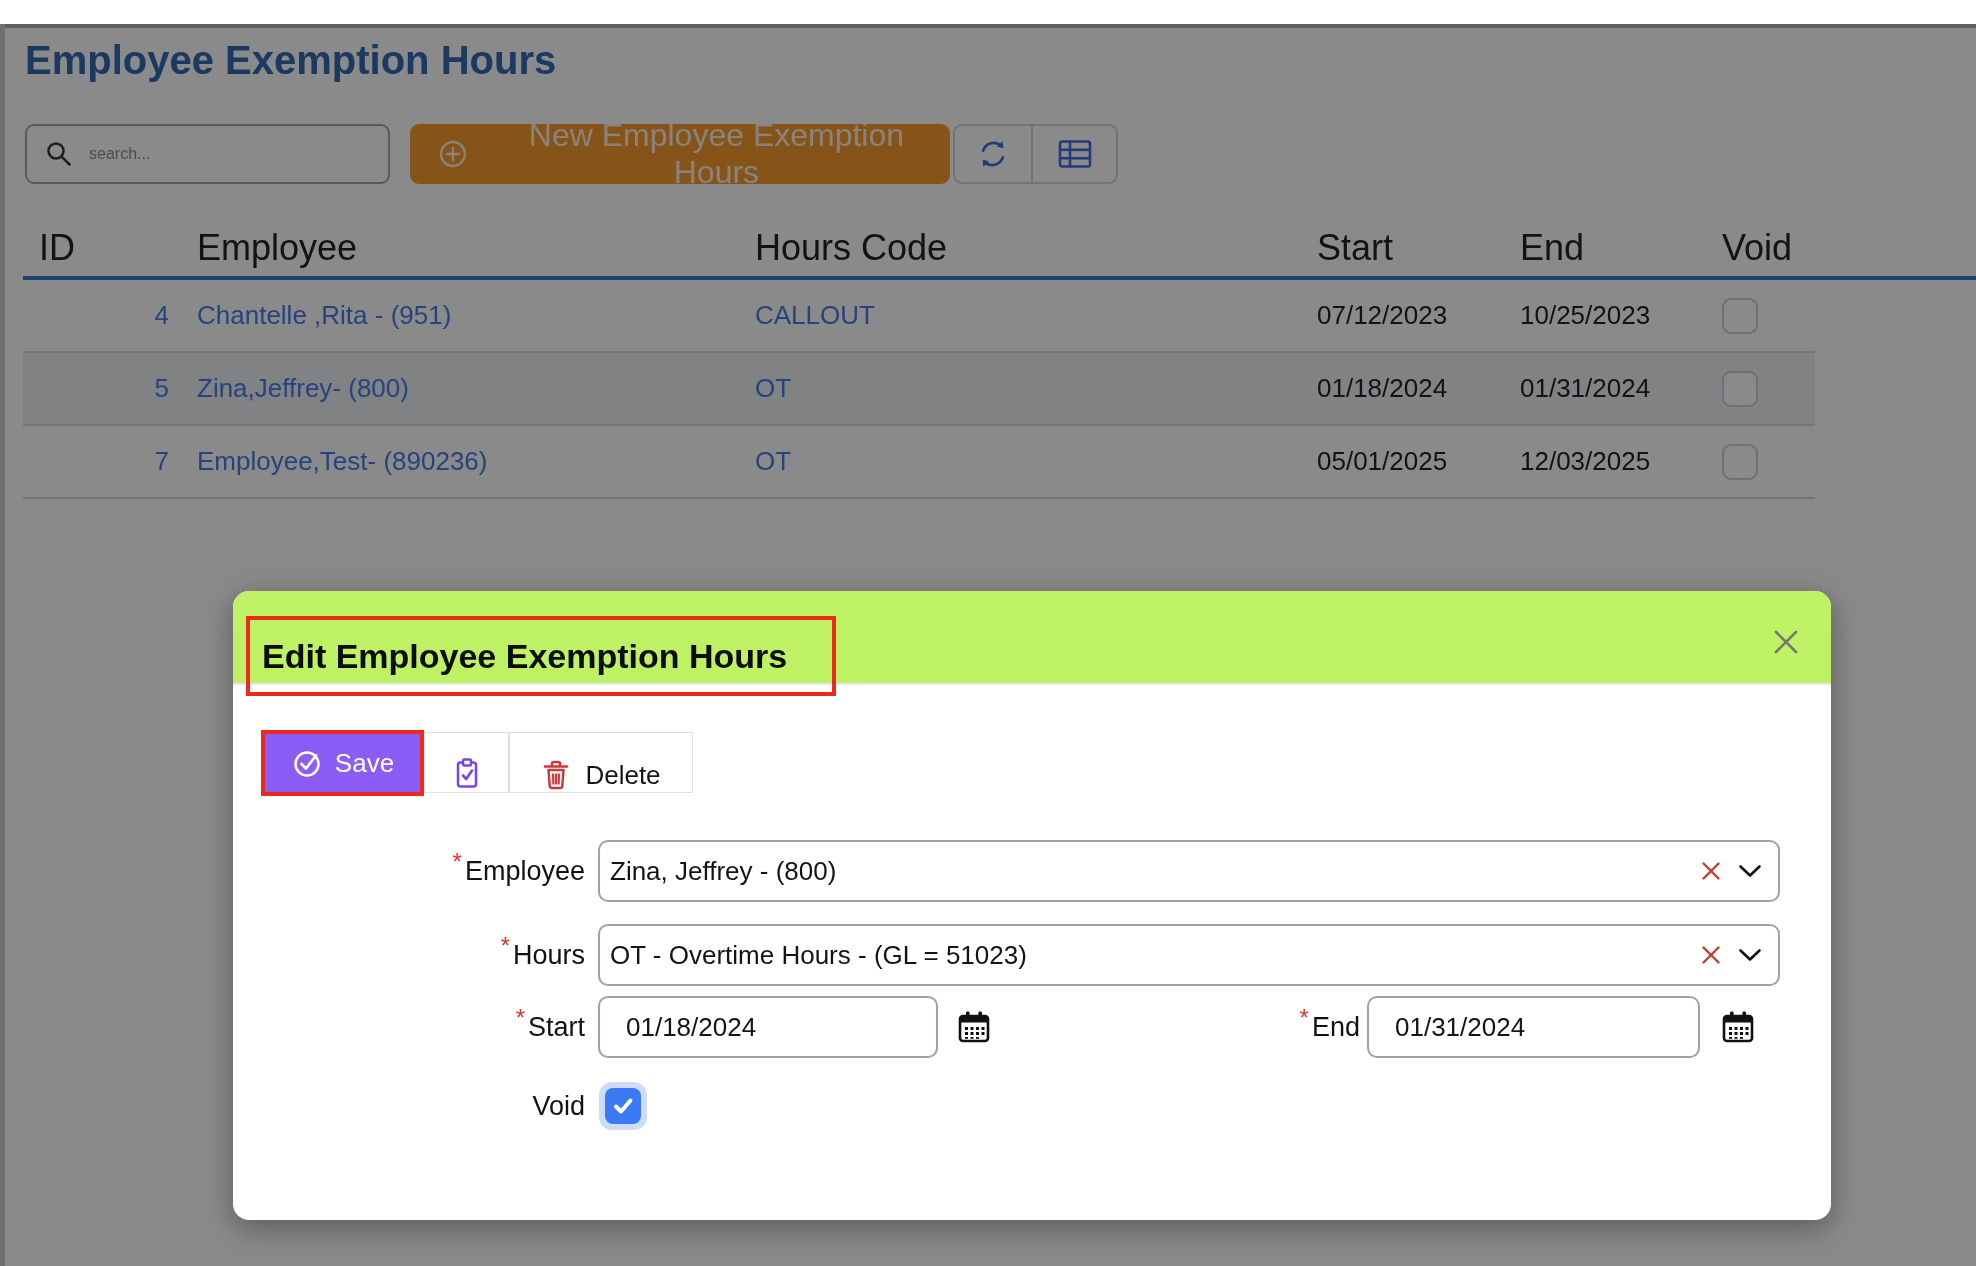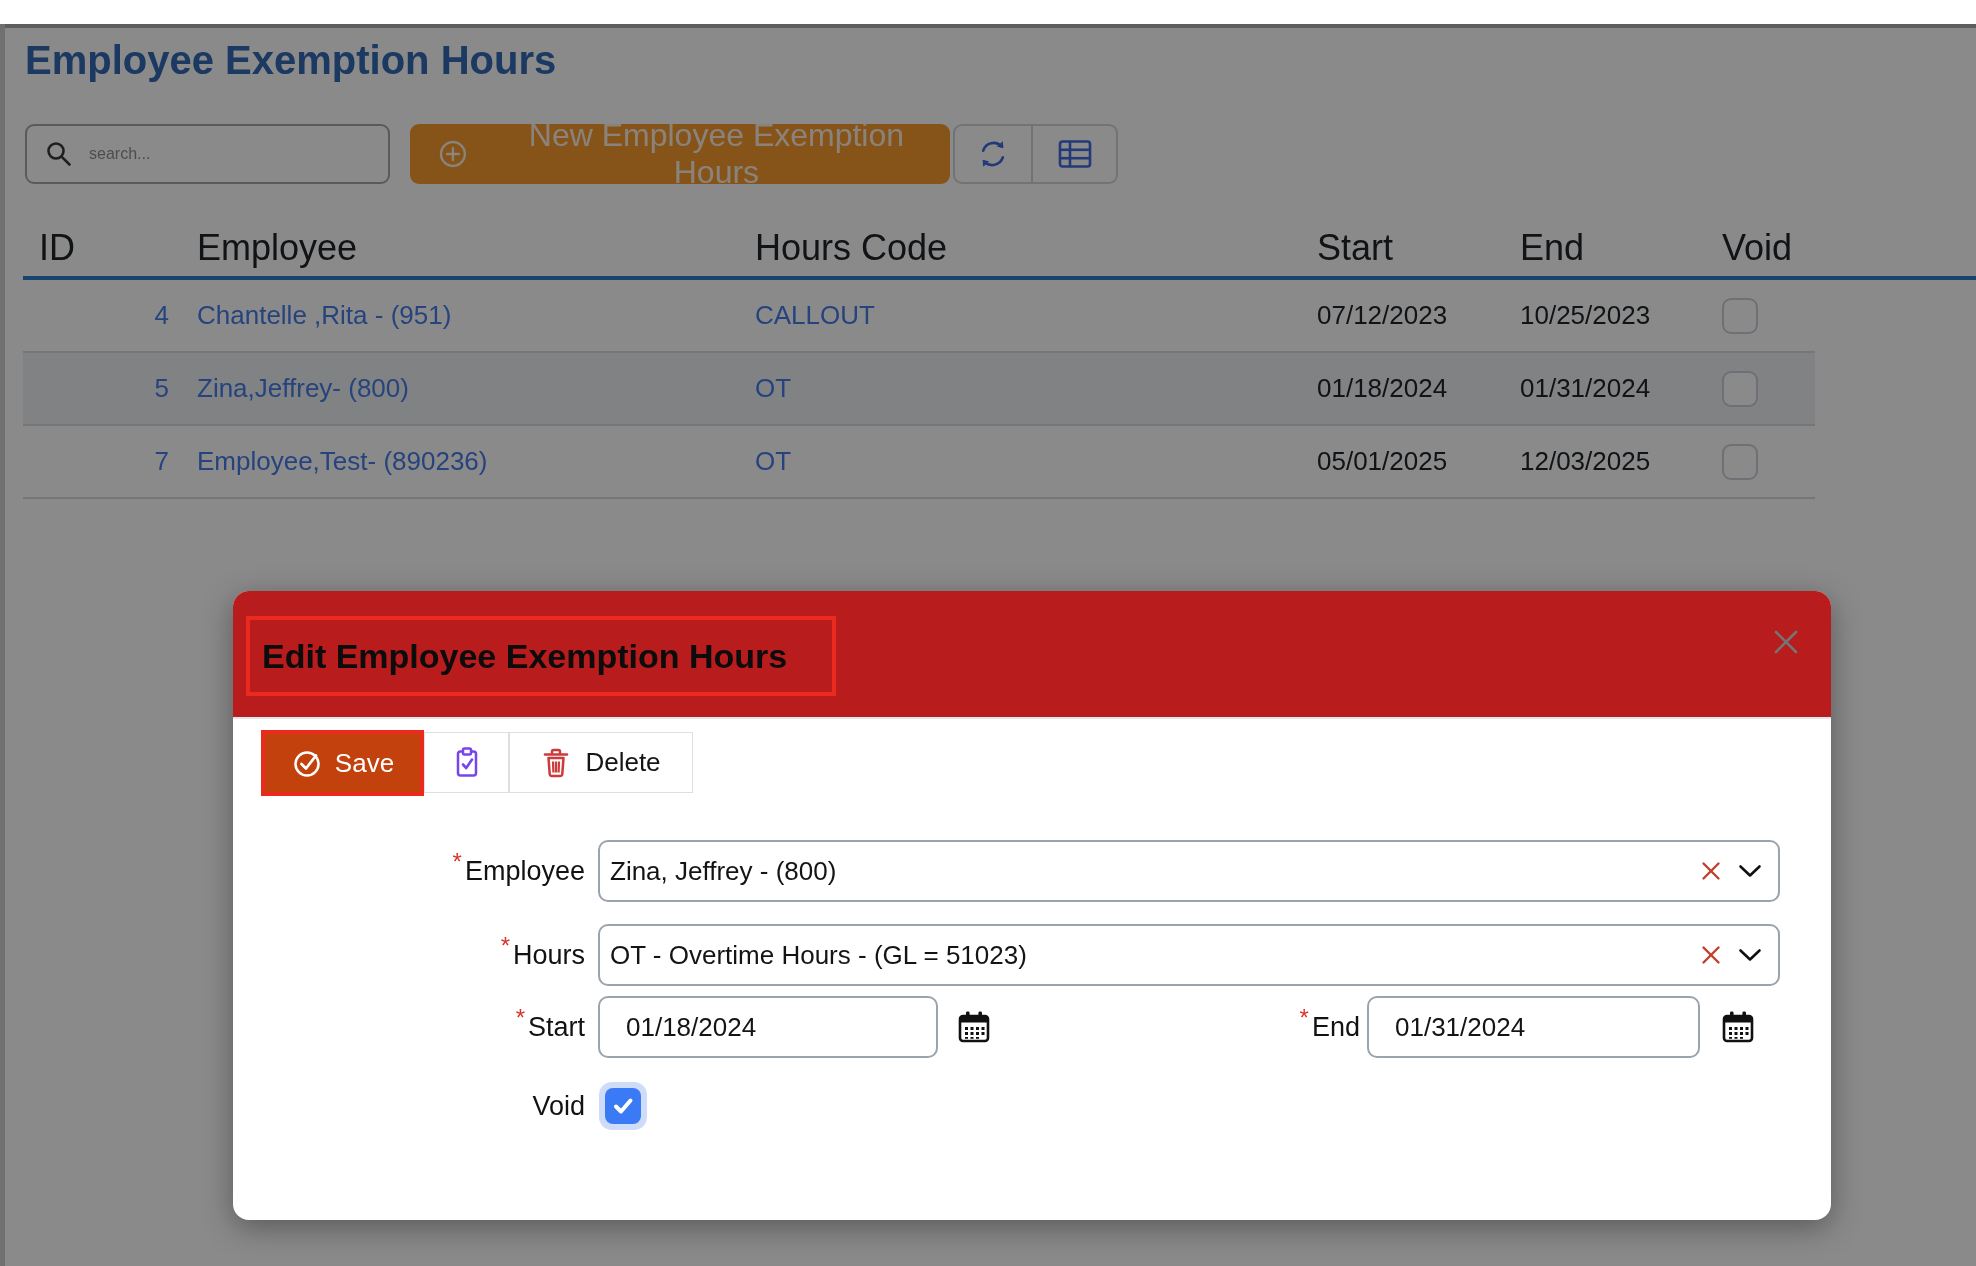--- a/index.html
+++ b/index.html
@@ -36,31 +36,31 @@
   .trow.striped{background:#edf0f4;}
   .td{padding-left:2px;}
   .td-id{text-align:right;padding-right:26px;}
   .td a{color:#477de7;text-decoration:none;cursor:pointer;}
   .td-date{color:#212529;}
   .tbl-cb{width:36px;height:36px;border:2px solid #c9cfd6;border-radius:9px;background:#fff;box-sizing:border-box;cursor:pointer;}
   
   .overlay{position:absolute;inset:0;background:rgba(0,0,0,0.46);}
   .modal{position:absolute;left:233px;top:567px;width:1598px;height:629px;background:#fff;border-radius:16px;
          box-shadow:0 8px 30px rgba(0,0,0,.35);}
-  .m-header{position:absolute;left:0;top:0;width:1598px;height:128px;background:#b91c1c;
+  .m-header{position:absolute;left:0;top:0;width:1598px;height:94px;background:#bef264;
             border-bottom:2px solid #e4e7ea;border-radius:16px 16px 0 0;box-sizing:border-box;}
   .title-annot{position:absolute;left:13px;top:25px;width:590px;height:80px;border:4px solid #e92a1c;
                box-sizing:border-box;display:flex;align-items:center;}
   .title-annot h2{margin:0;padding-left:12px;font-size:34px;font-weight:700;color:#0c0c0c;white-space:nowrap;}
   .m-close{position:absolute;right:28px;top:34px;cursor:pointer;}
   .save-annot{position:absolute;left:28px;top:139px;width:163px;height:66px;border:4px solid #e92a1c;box-sizing:border-box;}
-  .save-btn{width:100%;height:100%;border:none;background:#c2410c;color:#fff;font-size:26px;cursor:pointer;
+  .save-btn{width:100%;height:100%;border:none;background:#8b5cf6;color:#fff;font-size:26px;cursor:pointer;
             display:flex;align-items:center;justify-content:center;gap:12px;font-family:"Liberation Sans",sans-serif;}
   .tool-btn{position:absolute;top:141px;height:61px;background:#fff;border:1px solid #dcе0e4;border:1px solid #dce0e4;
-            display:flex;align-items:center;justify-content:center;cursor:pointer;box-sizing:border-box;
+            display:flex;align-items:flex-end;justify-content:center;cursor:pointer;box-sizing:border-box;
             font-size:26px;color:#141414;font-family:"Liberation Sans",sans-serif;}
   .clip-btn{left:191px;width:85px;}
   .del-btn{left:276px;width:184px;gap:14px;}
   .lbl{position:absolute;left:0;width:352px;height:62px;display:flex;align-items:center;justify-content:flex-end;
        font-size:27px;color:#121212;white-space:nowrap;}
   .req{color:#d9342b;font-size:24px;transform:translateY(-9px);margin-right:3px;}
   .select{position:absolute;left:365px;width:1182px;height:62px;border:2px solid #9aa4ad;border-radius:10px;
           box-sizing:border-box;display:flex;align-items:center;padding-left:10px;font-size:26px;color:#141414;
           background:#fff;cursor:pointer;}
   .sel-text{flex:1;}

